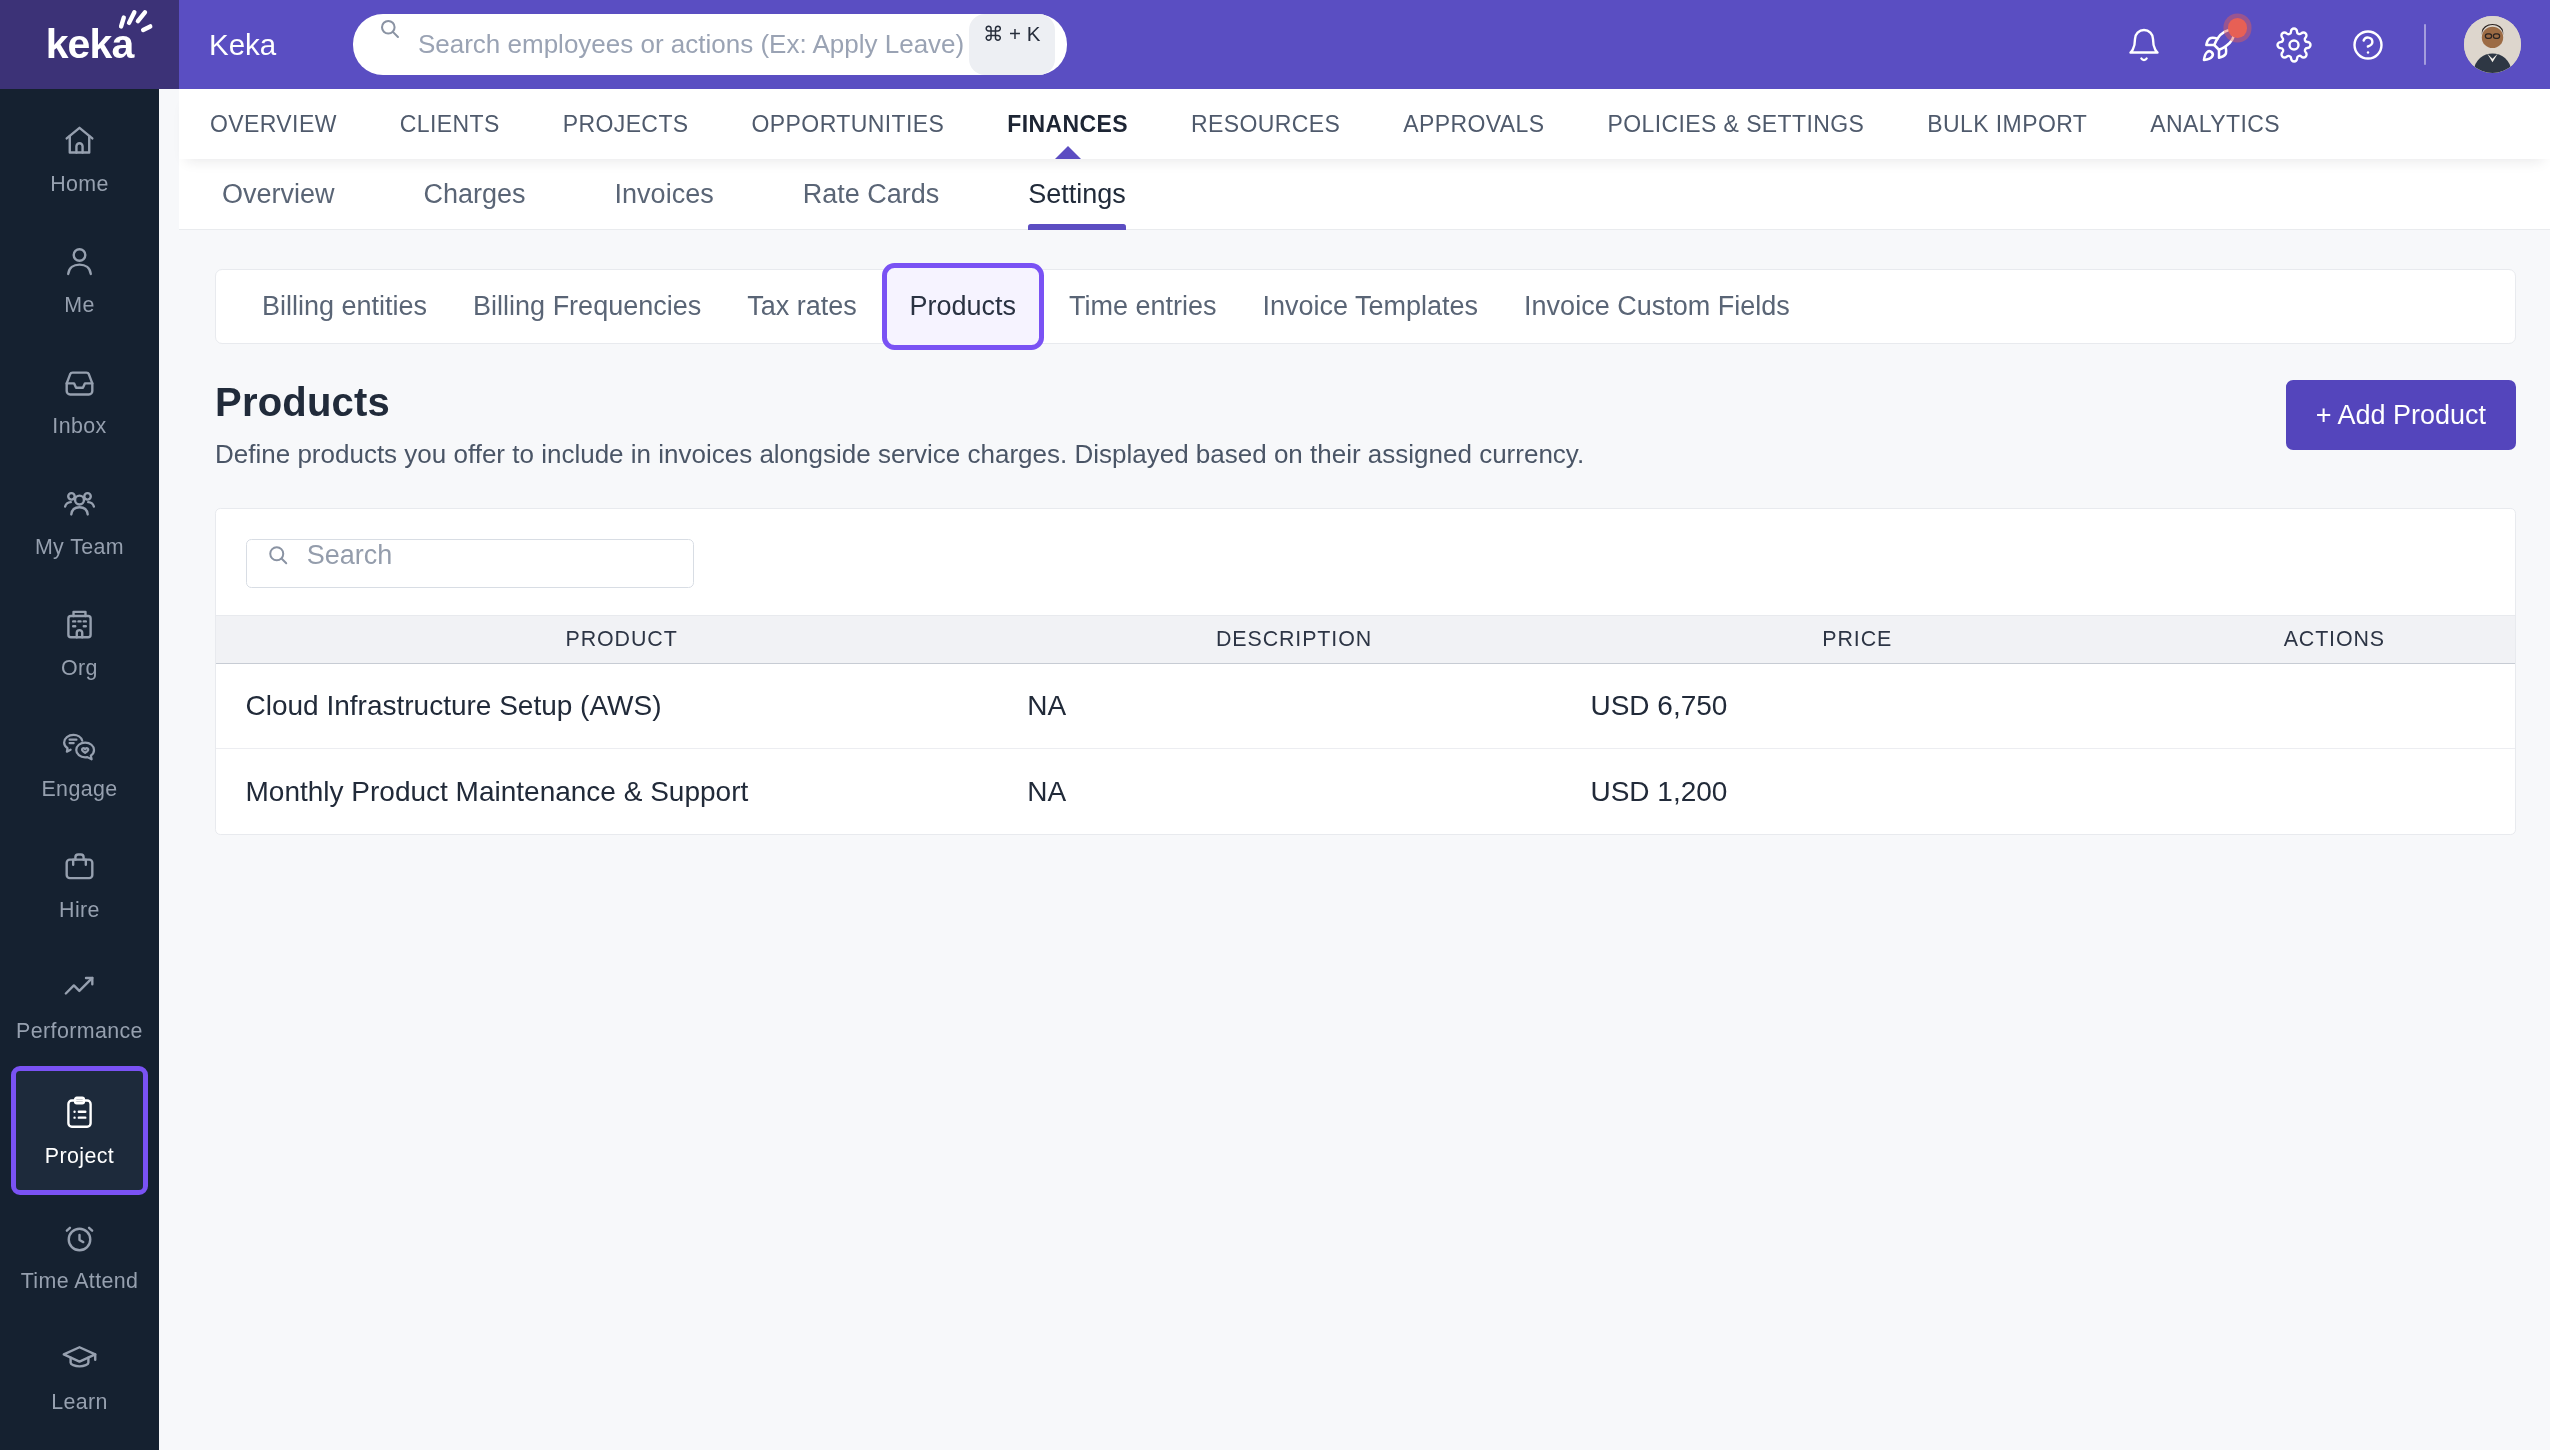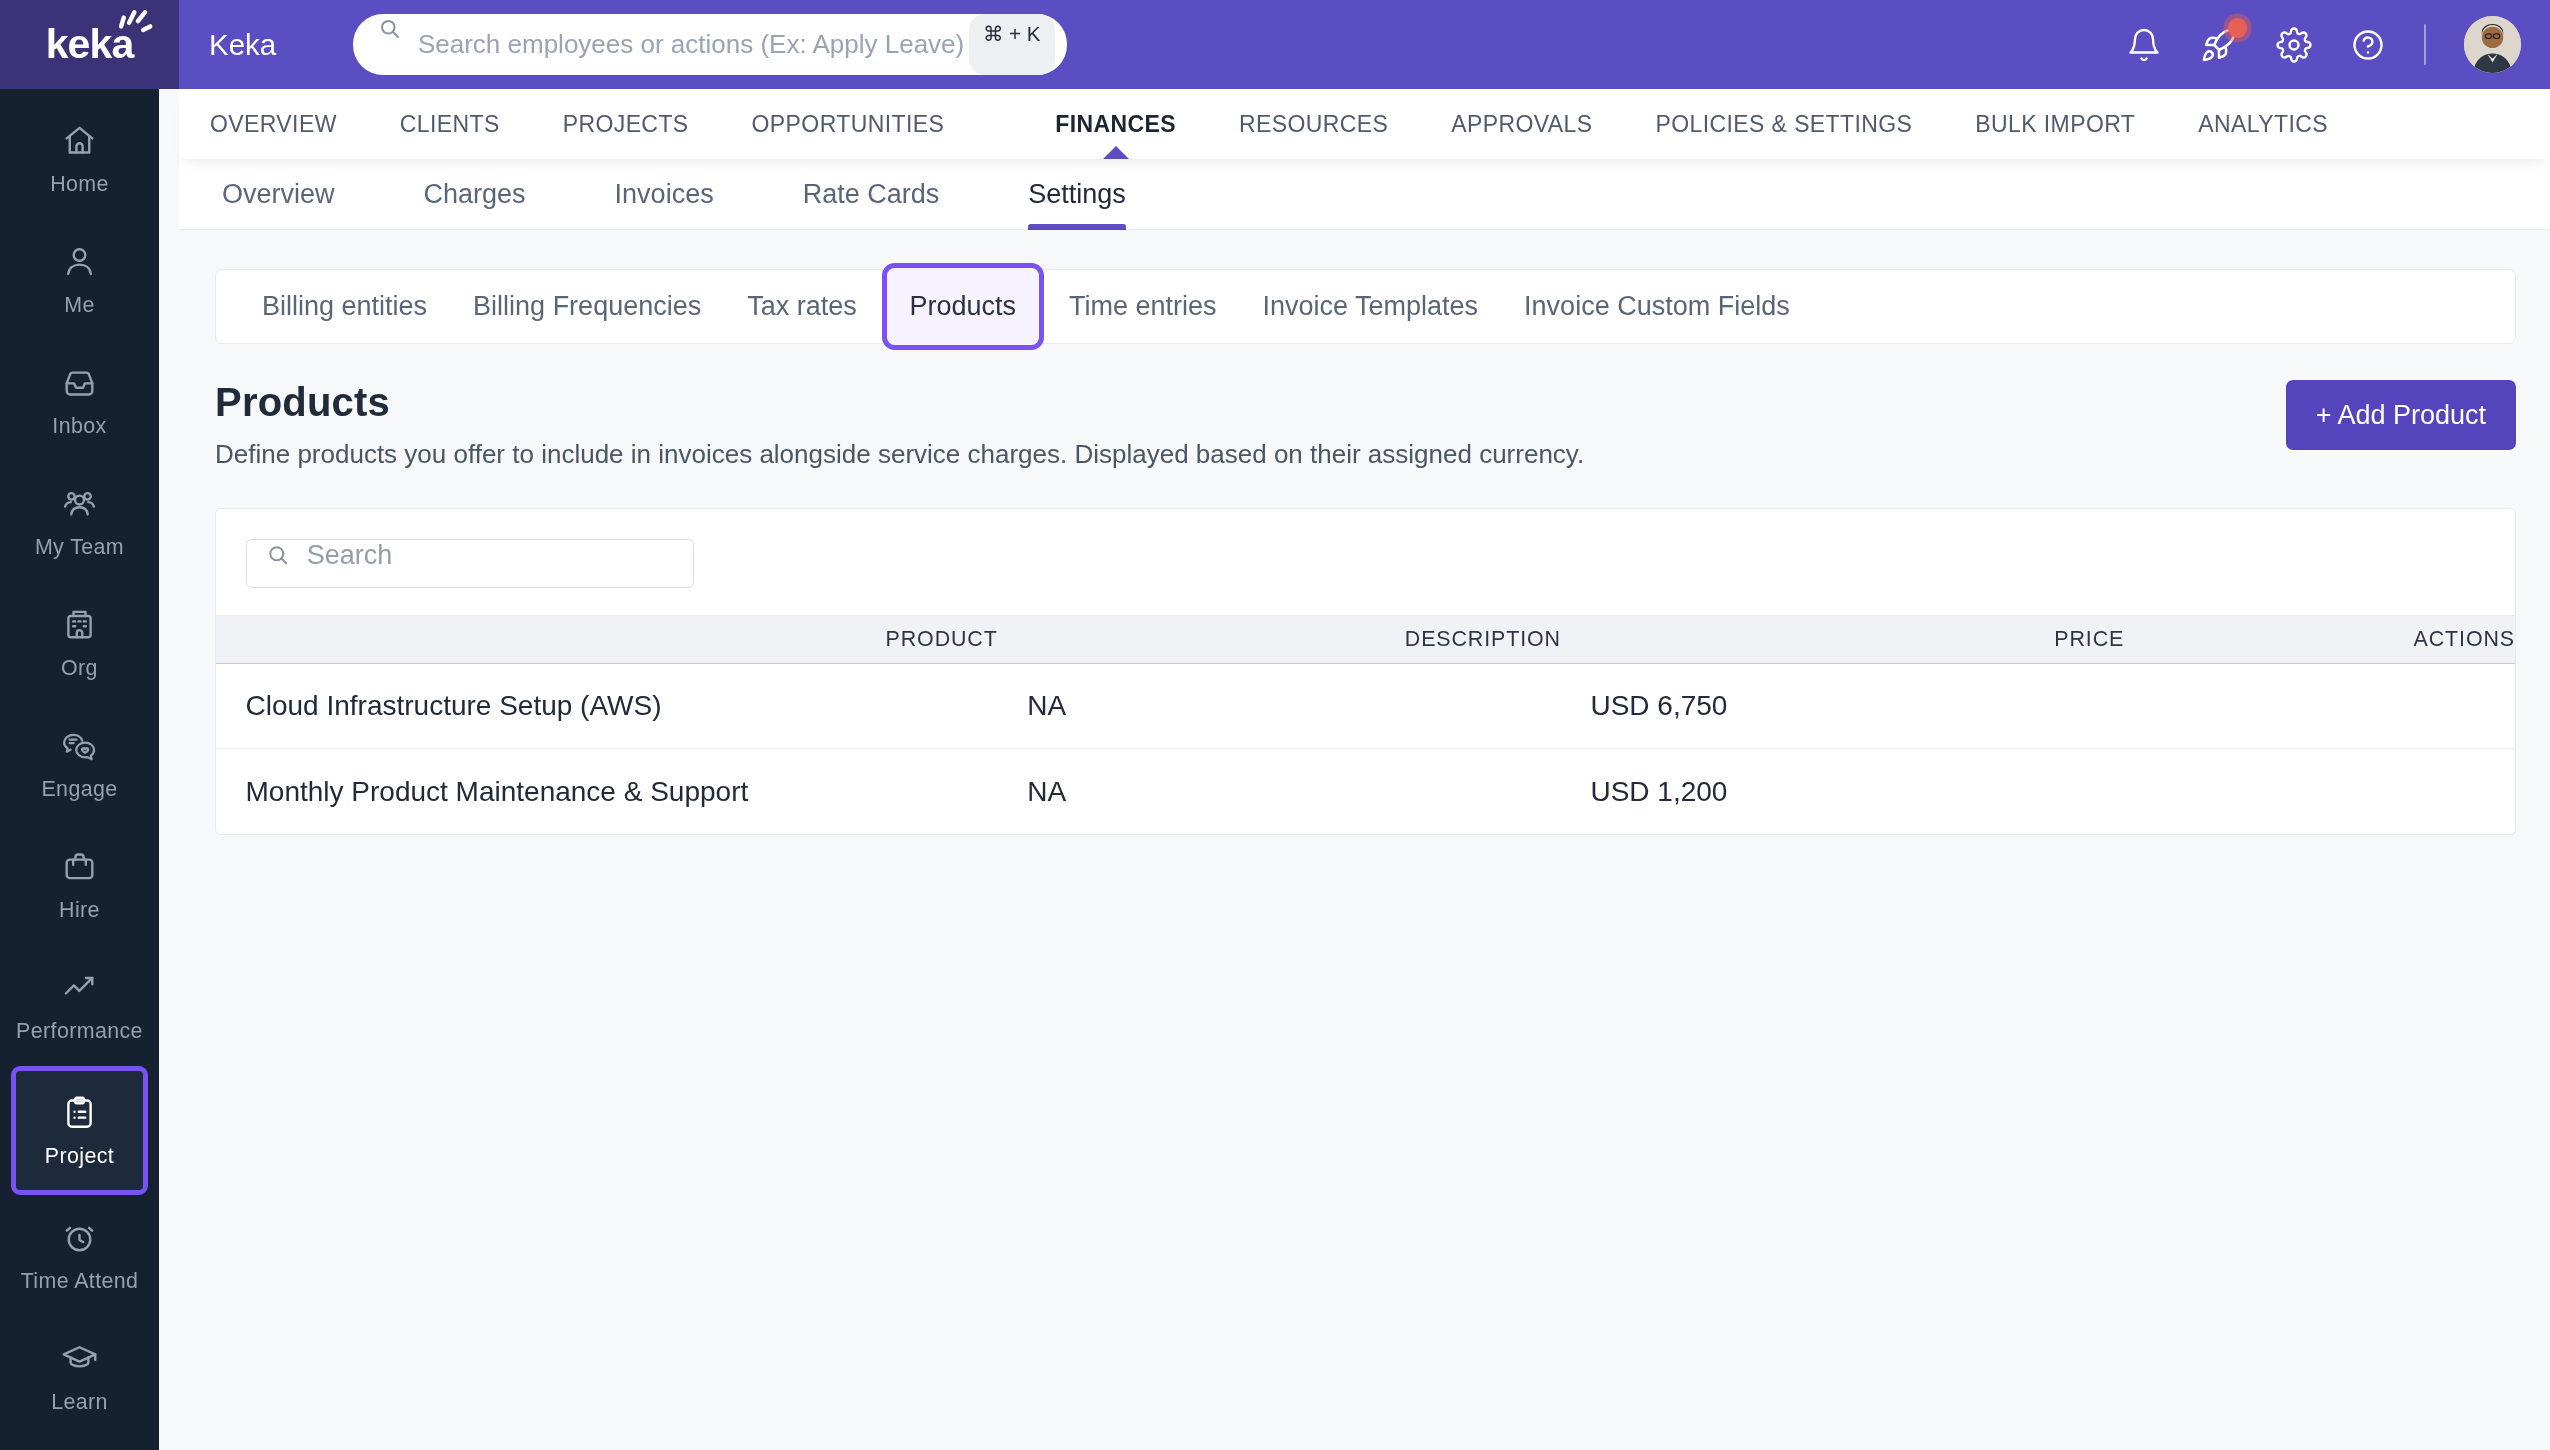--- a/index.html
+++ b/index.html
@@ -69,21 +69,21 @@
 
   .mainnav {
     position:relative; height:70px; background:#fff; display:flex; align-items:center;
     padding-left:31px; gap:63px;
     box-shadow:0 9px 12.5px -7.1px rgba(25,32,44,.10);
   }
   .mn-item {
     font-size:23px; color:#4f5a6c; letter-spacing:0.4px; font-weight:500; cursor:pointer;
     position:relative; height:70px; display:flex; align-items:center; white-space:nowrap;
   }
-  .mn-item.active { color:#1d2534; font-weight:700;margin-left:48px; }
+  .mn-item.active { color:#1d2534; font-weight:700; }
   .mn-item.active::after {
     content:""; position:absolute; bottom:0; left:50%; transform:translateX(-50%);
     border-left:13.4px solid transparent; border-right:13.4px solid transparent;
     border-bottom:13.4px solid var(--accent, #5c4dc2);
   }
 
   .subnav {
     height:71px; background:#fff; border-bottom:0.9px solid #e9ebee;
     display:flex; align-items:center; padding-left:43px; gap:89px;
   }
@@ -135,21 +135,21 @@
   }
   .tc-search input {
     flex:1; border:none; outline:none; font-size:27px; margin-left:14.3px;
     font-family:"Liberation Sans", sans-serif; color:#33405a;
   }
   .tc-search input::placeholder { color:#949dac; }
 
   table { width:100%; border-collapse:collapse; table-layout:fixed; }
   col.c1{width:34%;} col.c2{width:24.5%;} col.c3{width:24.5%;} col.c4{width:17%;}
   thead th {
-    background:#f1f2f5; height:48px; text-align:right; padding-left:29.5px;
+    background:#f1f2f5; height:48px; text-align:center; padding-left:29.5px;
     font-size:21.4px; font-weight:500; letter-spacing:0.9px; color:#2d3545;
     border-top:0.9px solid #e8eaee; border-bottom:1.8px solid #c7ccd4;
   }
   tbody td { height:85px; padding-left:29.5px; font-size:28px; color:#212a39; }
   tbody tr + tr td { border-top:0.9px solid #ecedf1; }
 </style>
 </head>
 <body>
 
 <header class="topbar">

